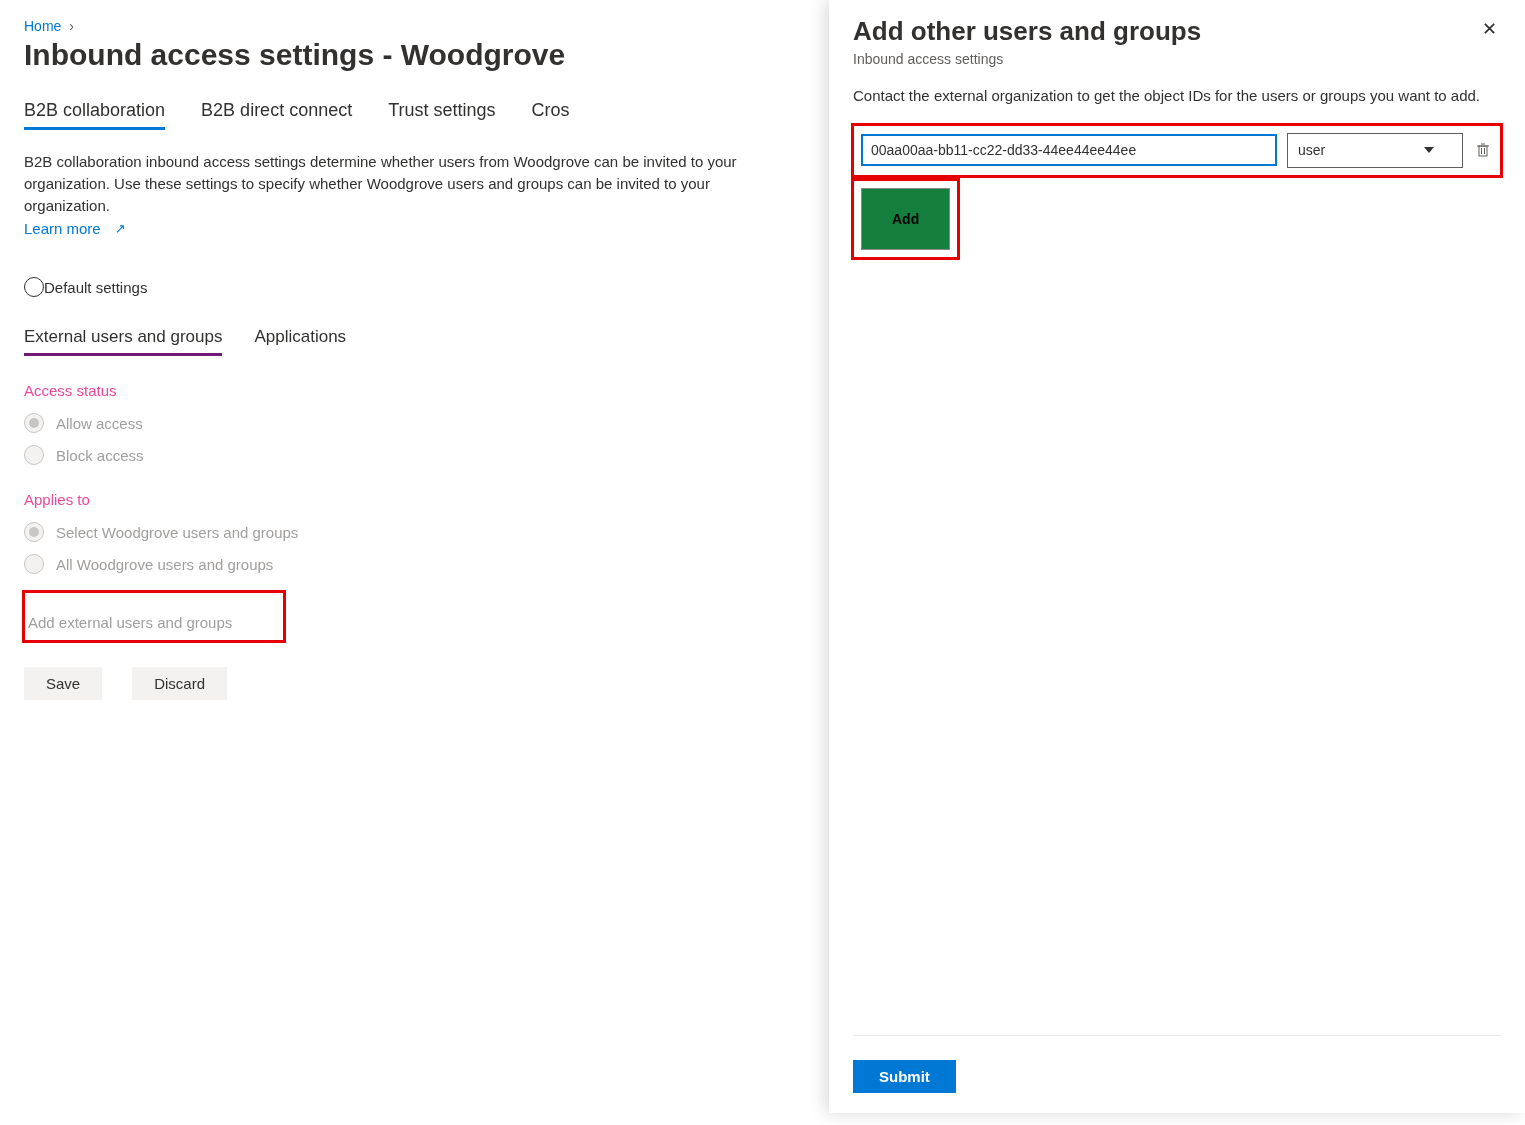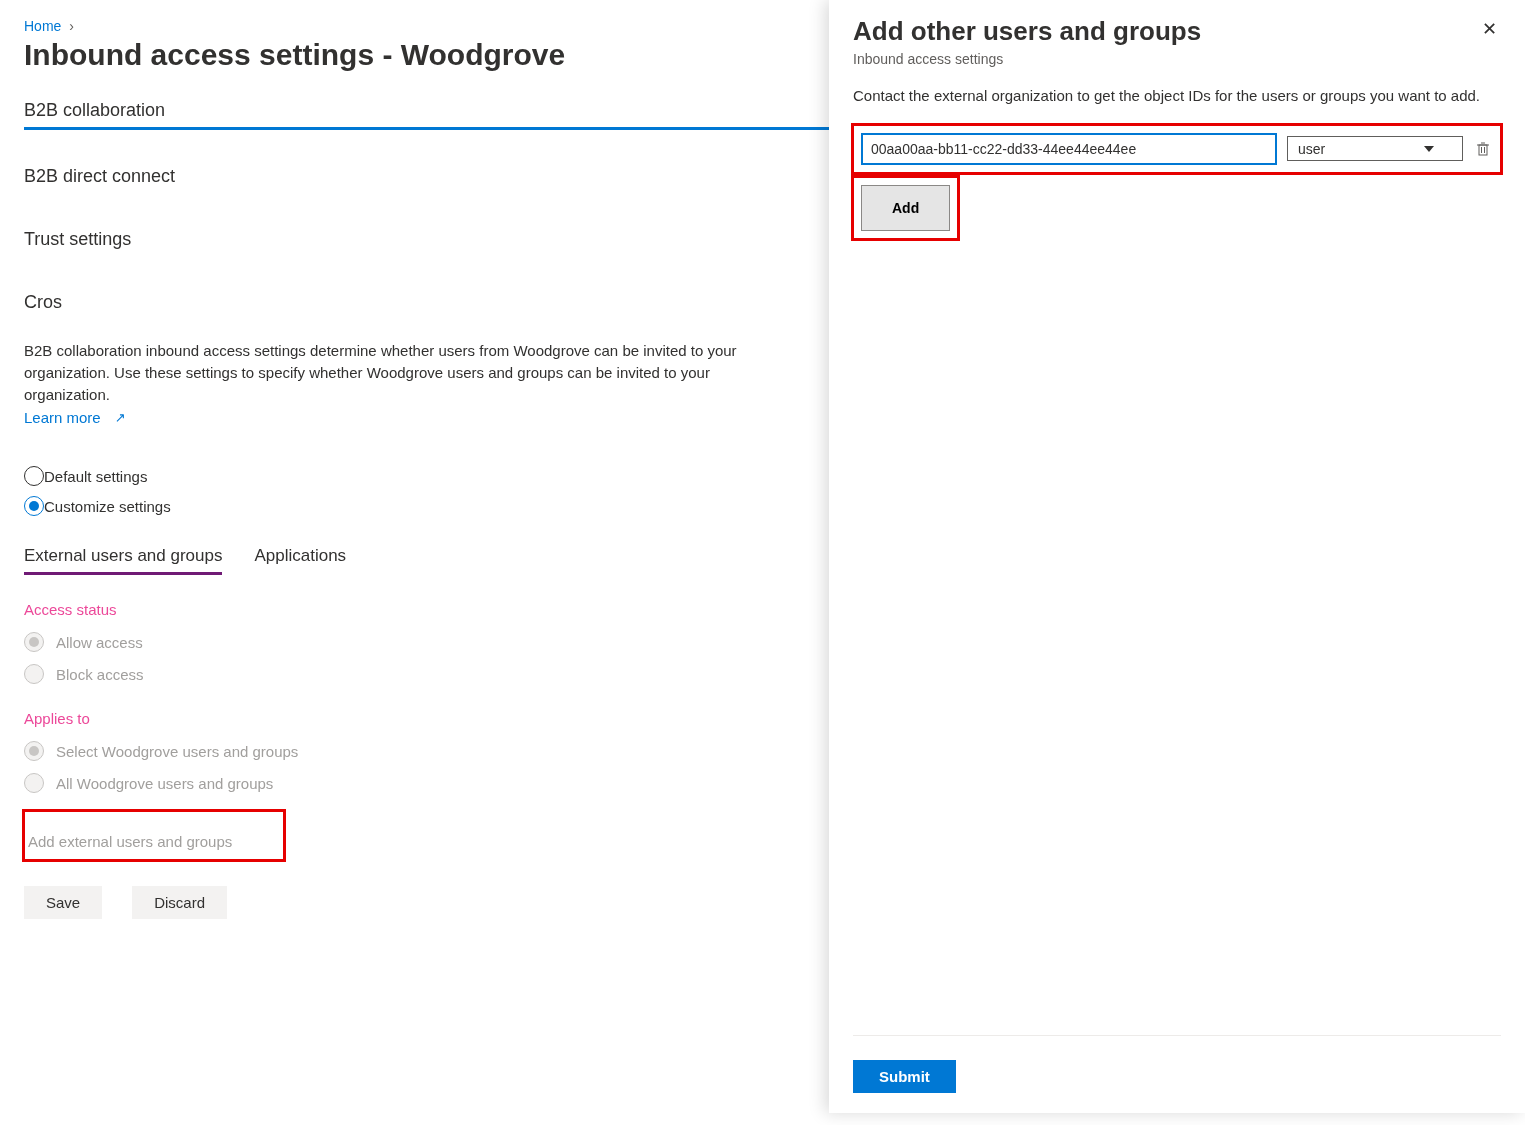--- a/index.html
+++ b/index.html
@@ -15,21 +15,21 @@
     position: relative;
   }
   a { color: #0078d4; text-decoration: none; }
 
   
   .page { padding: 18px 24px; }
   .breadcrumb { display: flex; align-items: center; gap: 8px; font-size: 14px; margin-bottom: 4px; }
   .chev { color: #605e5c; }
   h1.page-title { font-size: 30px; font-weight: 600; margin: 4px 0 28px 0; }
 
-  .tabs1 { display: flex; gap: 36px; border-bottom: 1px solid transparent; margin-bottom: 20px; flex-direction: column; }
+  .tabs1 { display: flex; gap: 36px; border-bottom: 1px solid transparent; margin-bottom: 20px; }
   .tab1 { font-size: 18px; color: #323130; padding-bottom: 6px; cursor: pointer; }
   .tab1.active { color: #323130; border-bottom: 3px solid #0078d4; font-weight: 400; }
 
   .desc { font-size: 15px; line-height: 1.45; color: #323130; margin-bottom: 4px; max-width: 720px; }
   .learn { display: inline-flex; align-items: center; gap: 14px; color:#0078d4; font-size:15px; margin-bottom: 30px; }
   .ext-icon { font-size: 13px; }
 
   .radio-row { display: flex; align-items: center; margin: 10px 0; font-size: 15px; }
   .radio-outer {
     width: 20px; height: 20px; border-radius: 50%;
@@ -77,38 +77,38 @@
   .close-x { font-size:18px; color:#323130; cursor:pointer; background:none;border:none; line-height:1; padding:4px; }
   .panel-desc { font-size:15px; line-height:1.45; margin-bottom:18px; }
 
   .row-hl { display:flex; align-items:center; gap:10px; padding:8px; }
   .id-input {
     flex: 1 1 auto; height:32px;
     border: 2px solid #0078d4; padding: 0 8px;
     font-size:14px; font-family:inherit; color:#323130; outline:none;
   }
   .type-select {
-    width: 176px; height:25px;
+    width: 176px; height:35px;
     border:1px solid #605e5c; padding: 0 28px 0 10px;
     font-size:14px; background:#fff;
     display:flex; align-items:center; justify-content:space-between;
     cursor:pointer;
   }
   .chev-down {
     width:0;height:0;border-left:5px solid transparent;border-right:5px solid transparent;
     border-top:6px solid #323130;
   }
   .trash {
     width:20px;height:20px;color:#605e5c;cursor:pointer;
     display:flex;align-items:center;justify-content:center;
   }
 
   .add-wrap { padding:8px; margin-top:4px; width: fit-content; }
   .btn-outline {
-    background:#e5e5e5; border:1px solid #8a8886; padding:14px 30px;
+    background:#15803d; border:1px solid #8a8886; padding:22px 30px;
     font-size:14px; font-weight:600; cursor:pointer;
   }
 
   .panel-footer {
     margin-top:auto; border-top:1px solid #edebe9; padding-top:24px;
   }
   .btn-primary {
     background:#0078d4; color:#fff; border:none;
     padding: 8px 26px; font-size:15px; font-weight:600; cursor:pointer;
   }
@@ -133,26 +133,20 @@
 
   <div class="desc">B2B collaboration inbound access settings determine whether users from Woodgrove can be invited to your organization. Use these settings to specify whether Woodgrove users and groups can be invited to your organization.</div>
   <a href="#" class="learn">
     <span>Learn more</span>
     <span class="ext-icon">↗</span>
   </a>
 
   <div class="radio-row">
     <span class="radio-outer"></span>
     <span>Default settings</span>
-  </div>
-  <div class="radio-row">
-    <span class="radio-outer sel">
-        <span class="radio-inner"></span>
-      </span>
-    <span>Customize settings</span>
   </div>
 
   <div class="subtabs">
     <div class="subtab active">External users and groups</div>
     <div class="subtab">Applications</div>
   </div>
 
   <div class="sect-label">Access status</div>
   <div class="opt-row">
     <span class="opt-circle">

